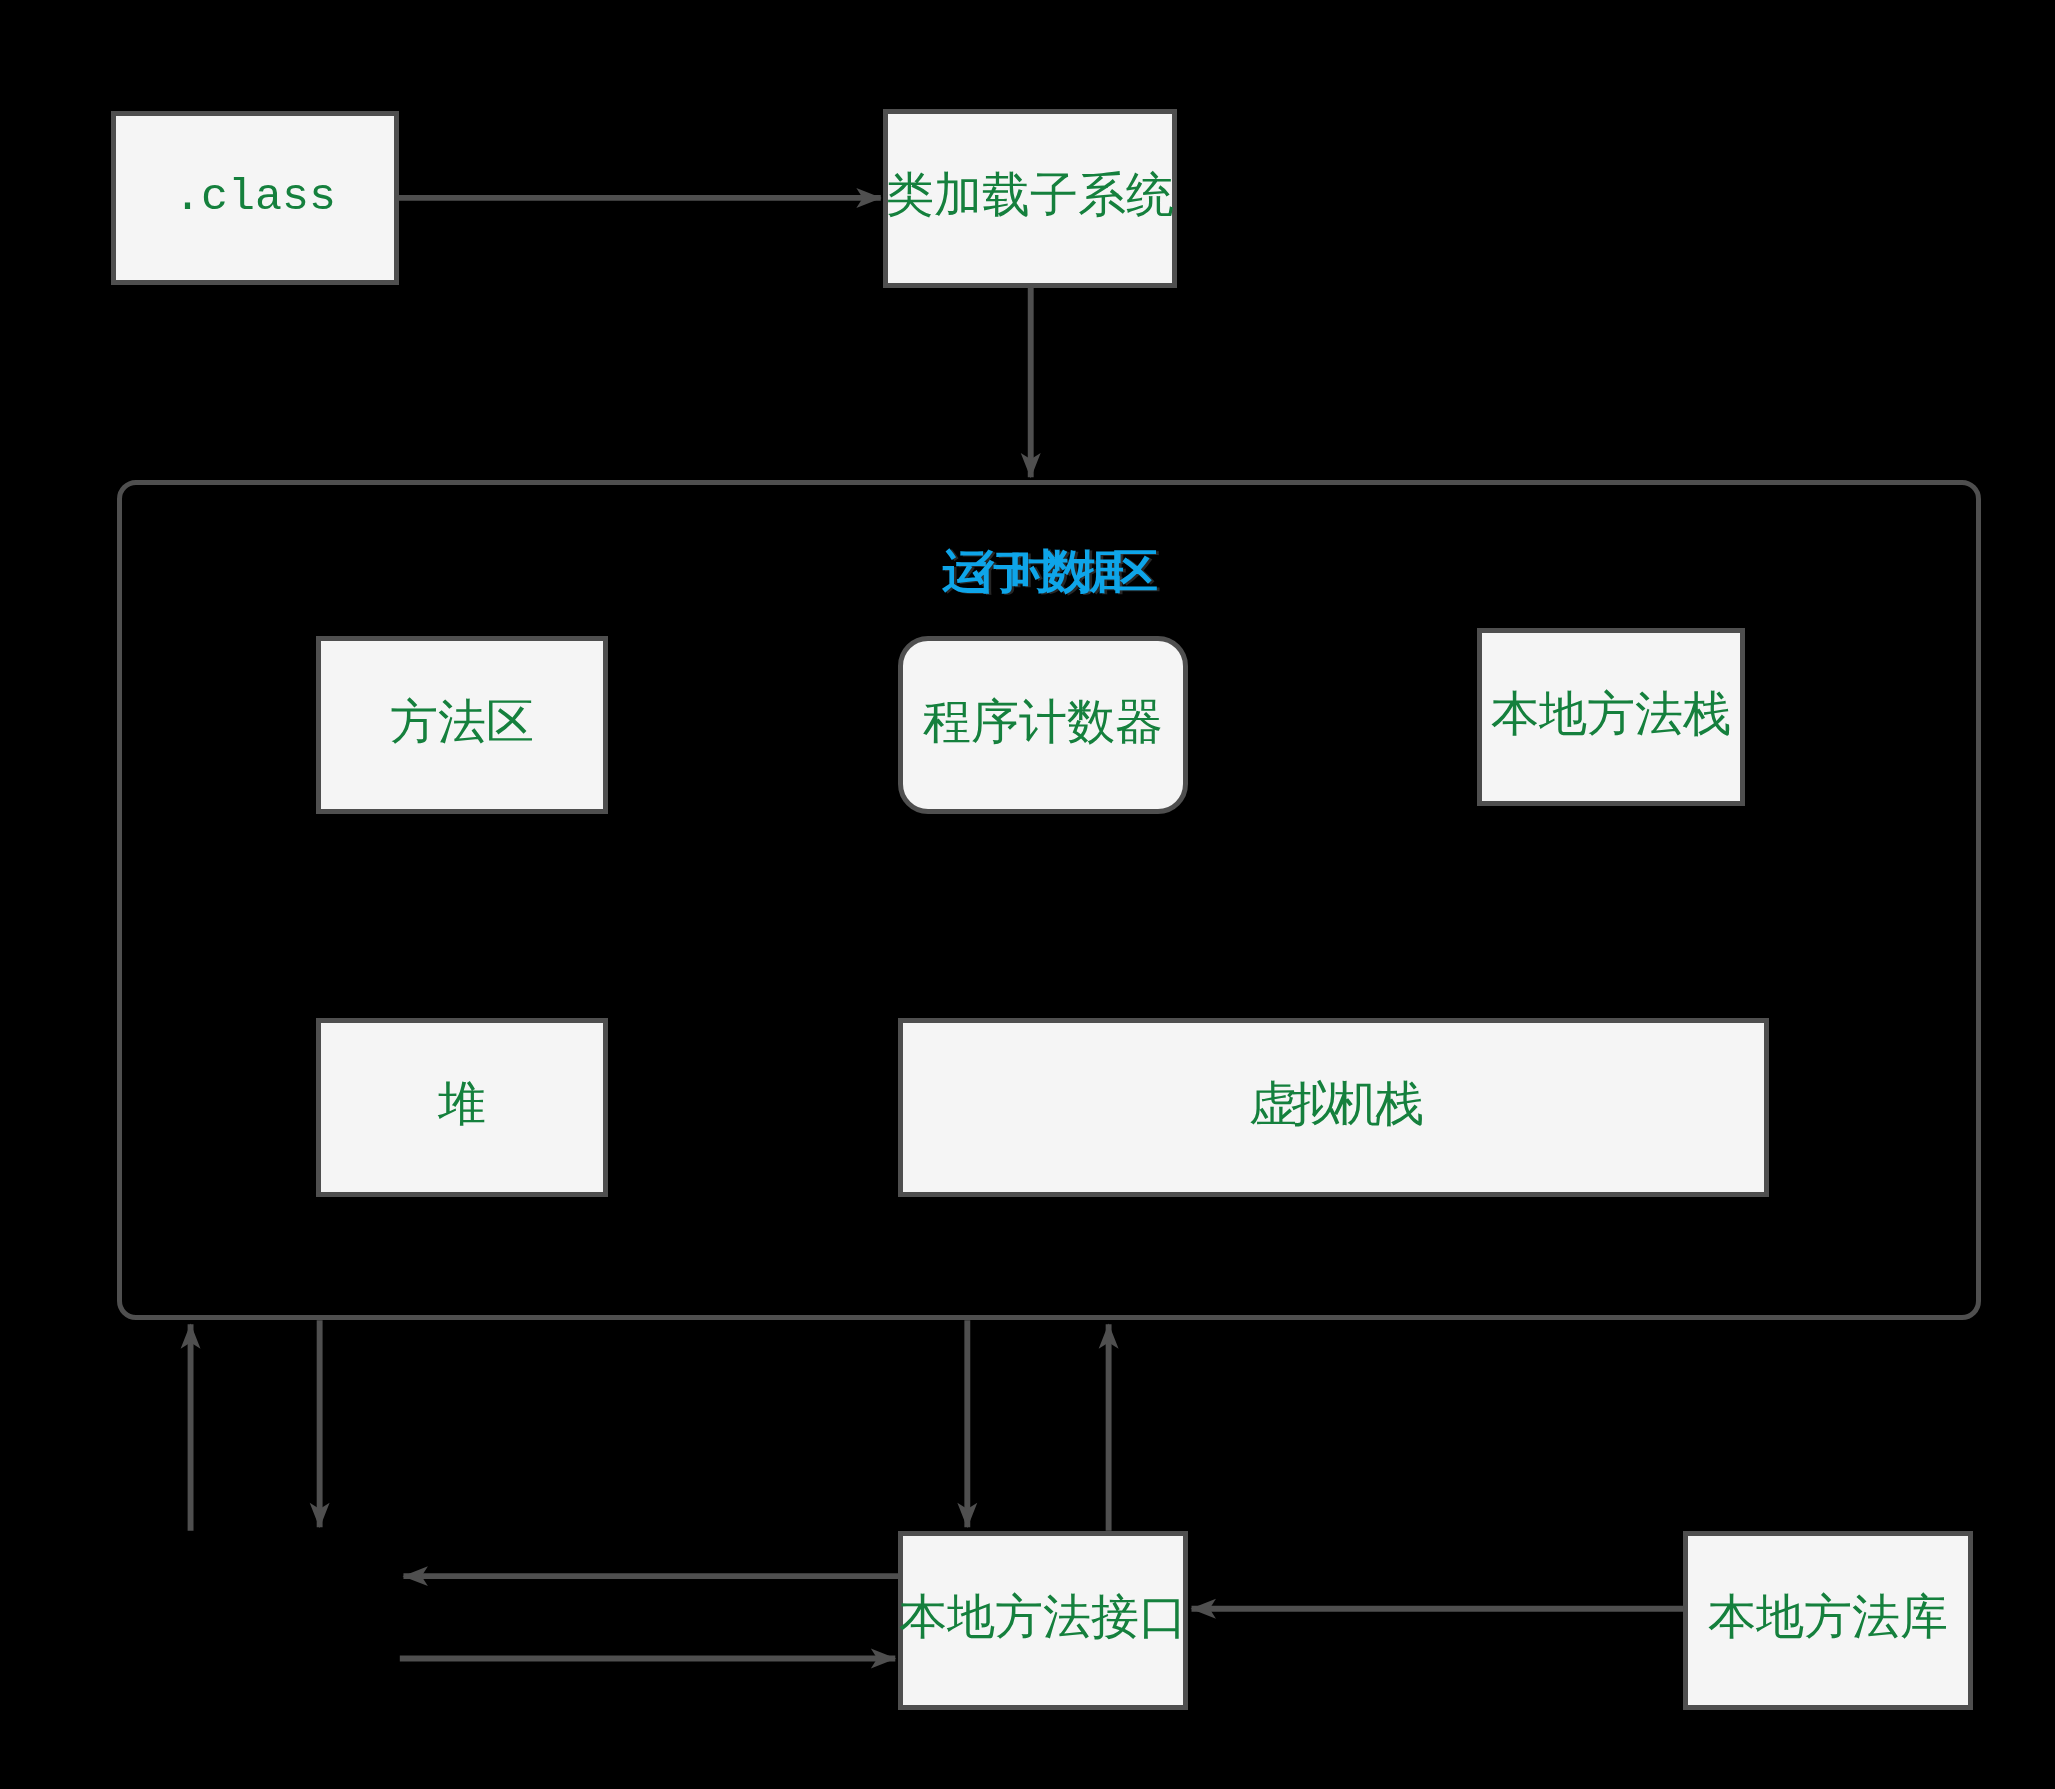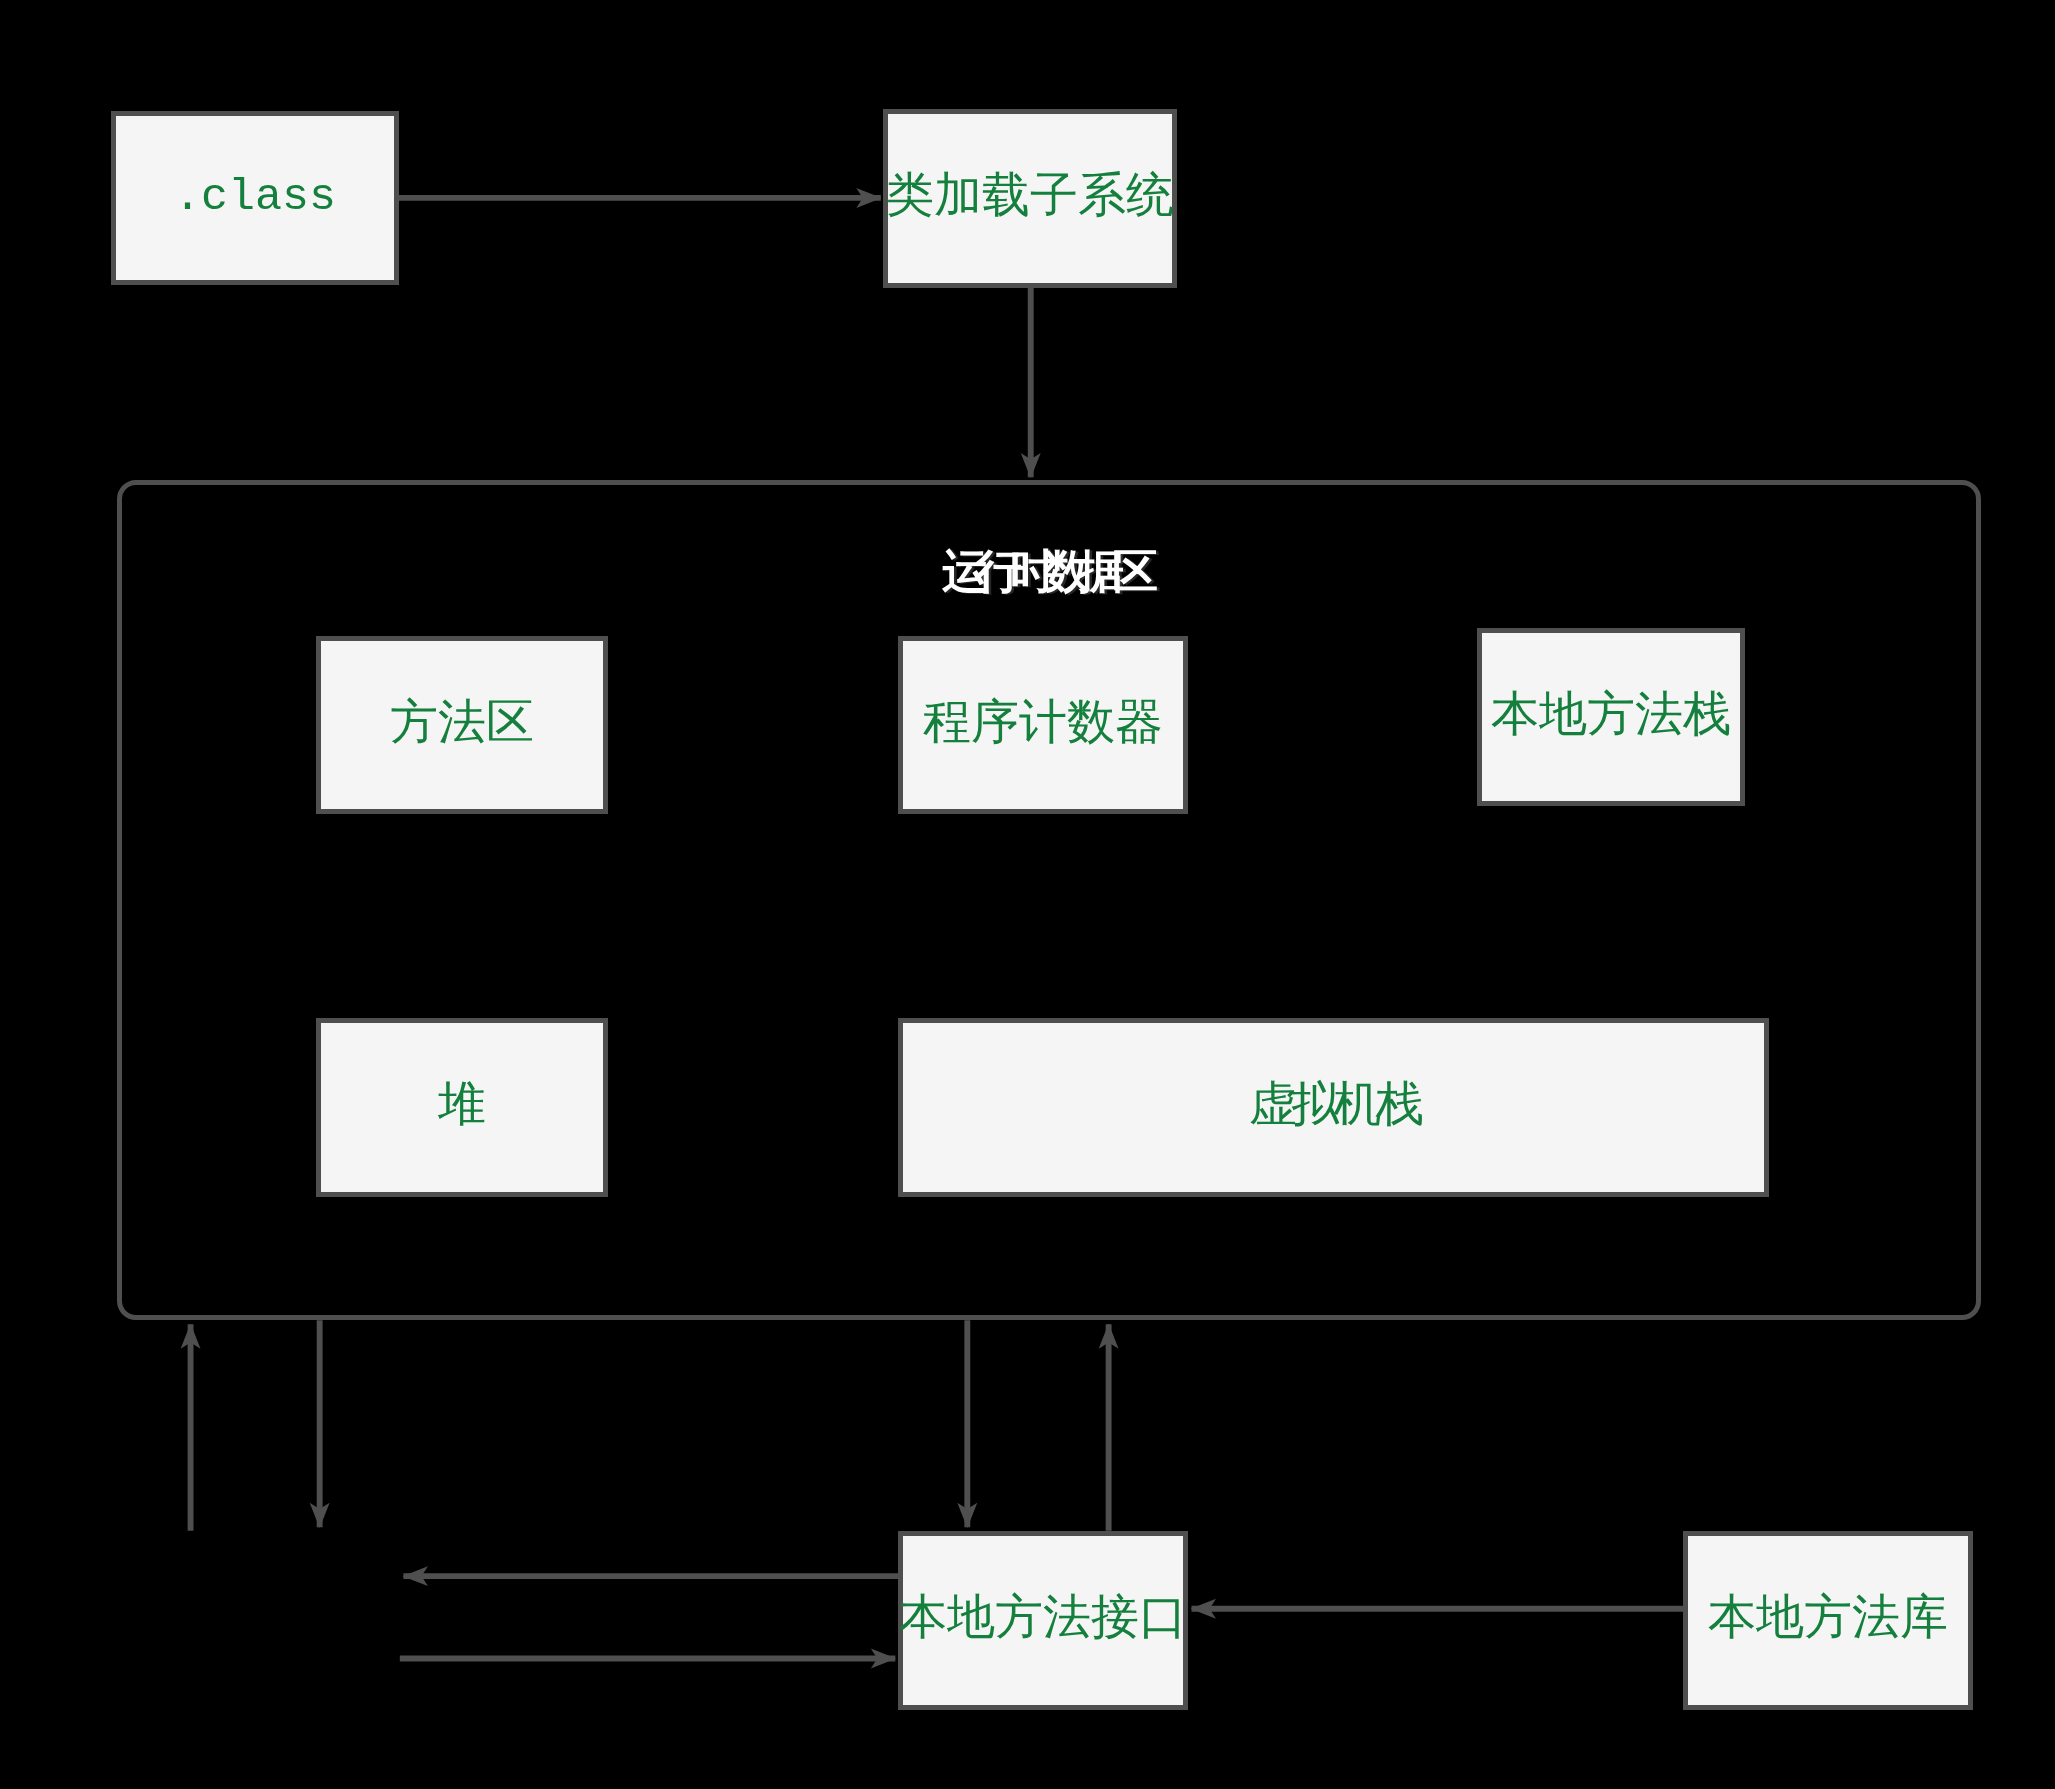--- a/index.html
+++ b/index.html
@@ -35,21 +35,21 @@
     background: #000;
     border: 5.9px solid #4f4f4f;
     border-radius: 19px;
     box-sizing: border-box;
   }
   #container-title {
     position: absolute;
     left: 806px; top: 541px;
     width: 476px;
     text-align: center;
-    color: #ffffff;
+    color: #0ea5e9;
     font-size: 46px;
     font-weight: 700;
     letter-spacing: -0.26em;
     text-shadow: 2.7px 0.9px 0 rgba(71,71,71,0.55);
     white-space: nowrap;
   }
   svg.edges {
     position: absolute;
     left: 0; top: 0;
     width: 2056px; height: 1789px;
@@ -70,21 +70,21 @@
     <span class="lbl">类加载子系统</span>
   </div>
 
   <div id="big-container"></div>
   <div id="container-title">运行时数据区</div>
 
   <div class="node" style="left:316px; top:636px; width:292px; height:178px;align-items:center;">
     <span class="lbl">方法区</span>
   </div>
 
-  <div class="node" style="left:898px; top:636px; width:290px; height:178px;">
+  <div class="node" style="left:898px; top:636px; width:290px; height:178px;border-radius:30px;">
     <span class="lbl">程序计数器</span>
   </div>
 
   <div class="node" style="left:1477px; top:628px; width:268px; height:178px;">
     <span class="lbl">本地方法栈</span>
   </div>
 
   <div class="node" style="left:316px; top:1018px; width:292px; height:179px;">
     <span class="lbl">堆</span>
   </div>

